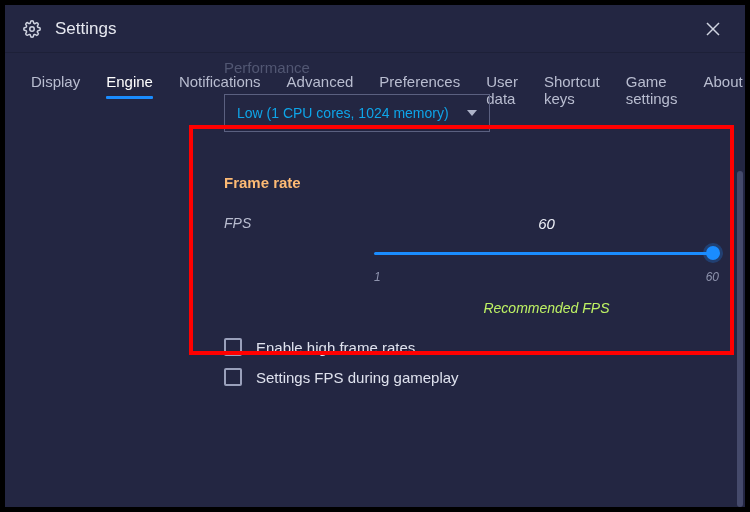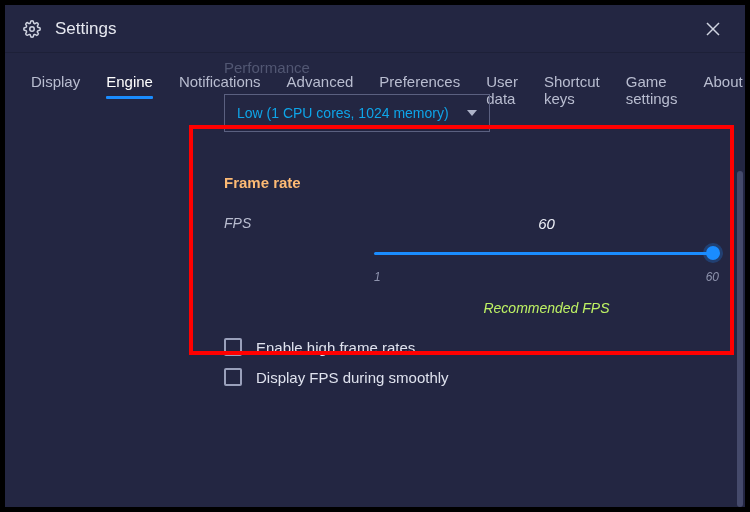--- a/index.html
+++ b/index.html
@@ -265,21 +265,21 @@
         </div>
       </div>
 
       <div class="check-row" style="margin-top:22px;">
         <div class="checkbox"></div>
         <span>Enable high frame rates</span>
       </div>
 
       <div class="check-row">
         <div class="checkbox"></div>
-        <span>Display FPS during smoothly</span>
+        <span>Settings FPS during gameplay</span>
       </div>
 
     </div>
 
     <div class="scrollbar"></div>
 
   </div>
 
   <div class="highlight-box"></div>
 

